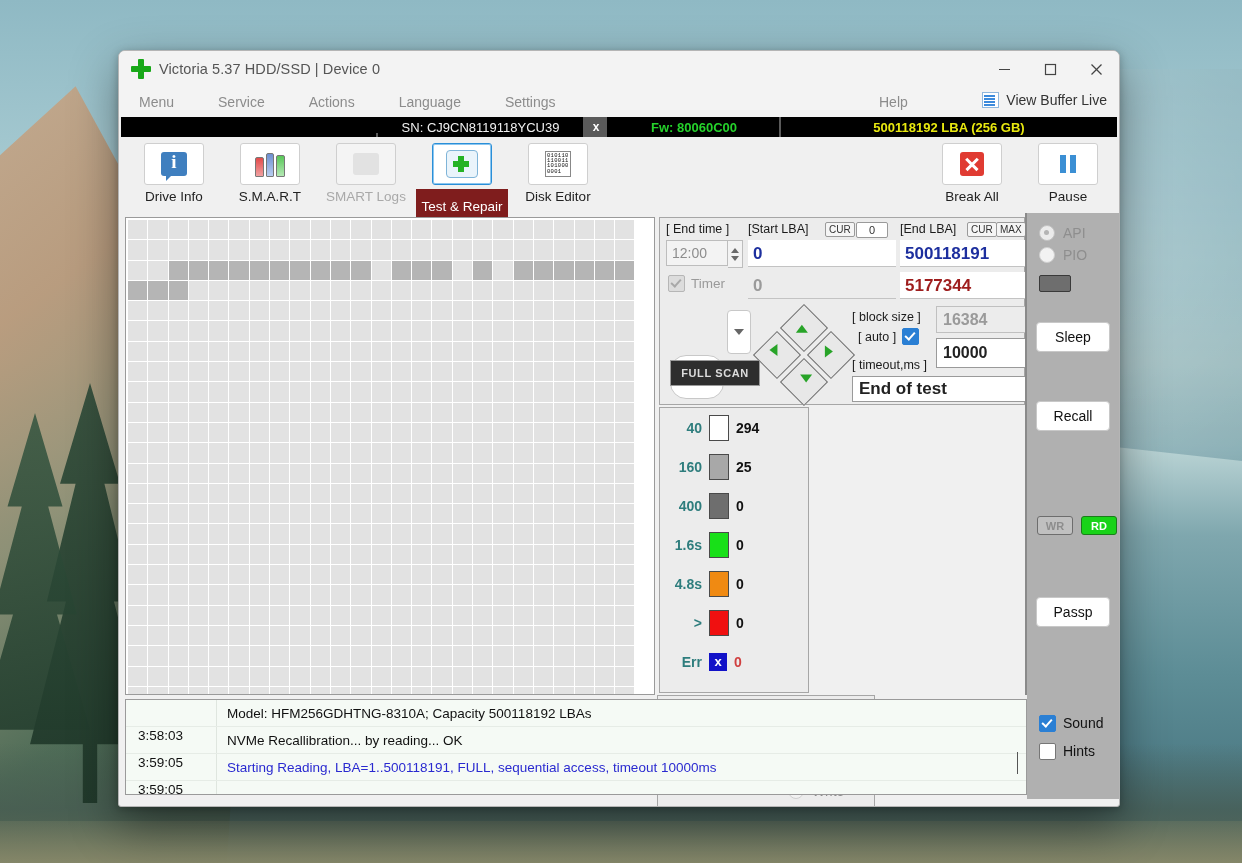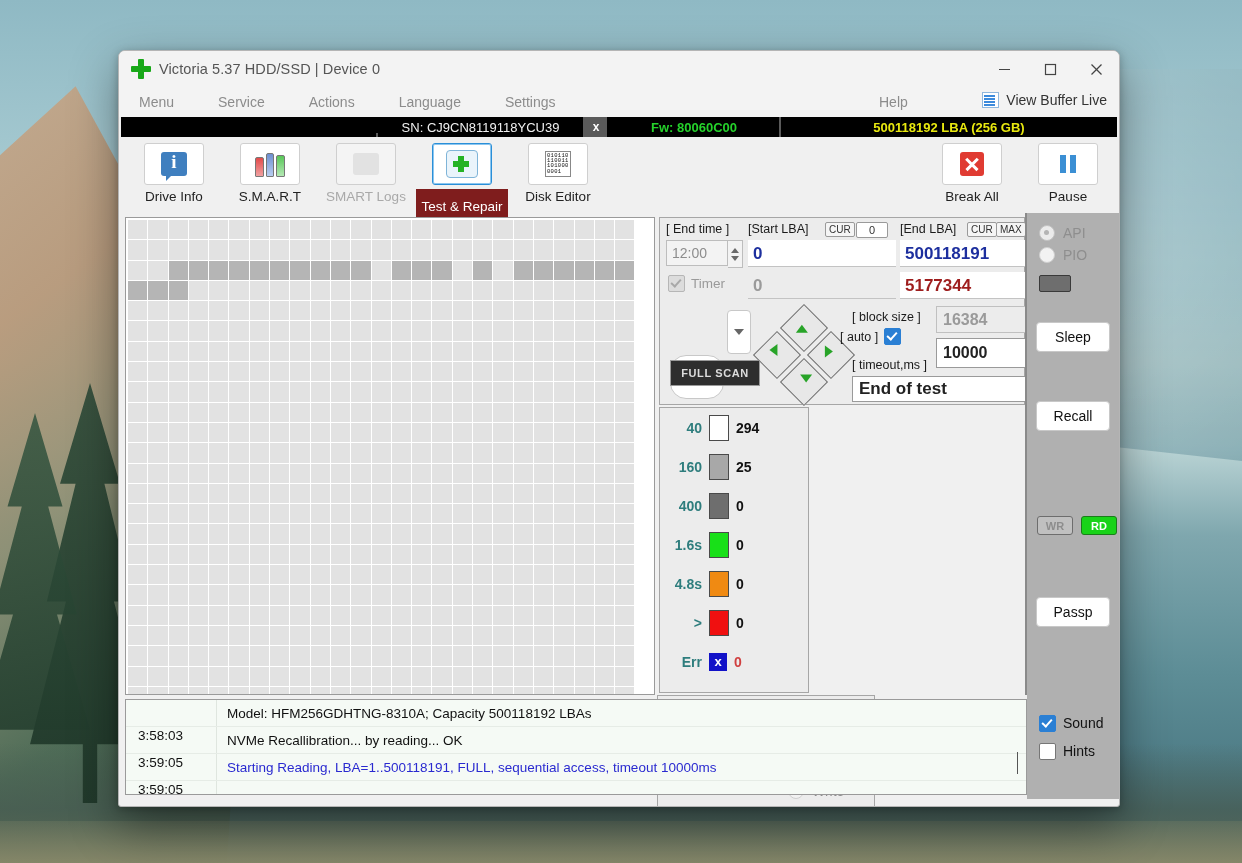--- a/index.html
+++ b/index.html
@@ -978,21 +978,21 @@
           </div>
           <div class="dq" style="left:54px;top:24px;">
             <i style="left:8px;top:9px;border-top:6px solid transparent;border-bottom:6px solid transparent;border-left:8px solid #28a428;transform:rotate(-45deg);"></i>
           </div>
           <div class="dq" style="left:27px;top:51px;">
             <i style="left:9px;top:8px;border-left:6px solid transparent;border-right:6px solid transparent;border-top:8px solid #28a428;transform:rotate(-45deg);"></i>
           </div>
         </div>
 
         <div style="position:absolute;left:192px;top:92px;" class="lbl">[ block size ]</div>
-        <div style="position:absolute;left:180px;top:110px;display:flex;align-items:center;gap:6px;">
+        <div style="position:absolute;left:198px;top:110px;display:flex;align-items:center;gap:6px;">
           <span class="lbl">[ auto ]</span>
           <span class="cbx on"></span>
         </div>
         <div class="combo dis" style="position:absolute;left:276px;top:88px;width:110px;height:27px;">
           <span>16384</span>
           <span class="chev" style="border-top-color:#aaa"></span>
         </div>
         <div style="position:absolute;left:192px;top:140px;" class="lbl">[ timeout,ms ]</div>
         <div class="combo" style="position:absolute;left:276px;top:120px;width:110px;height:30px;">
           <span>10000</span>

